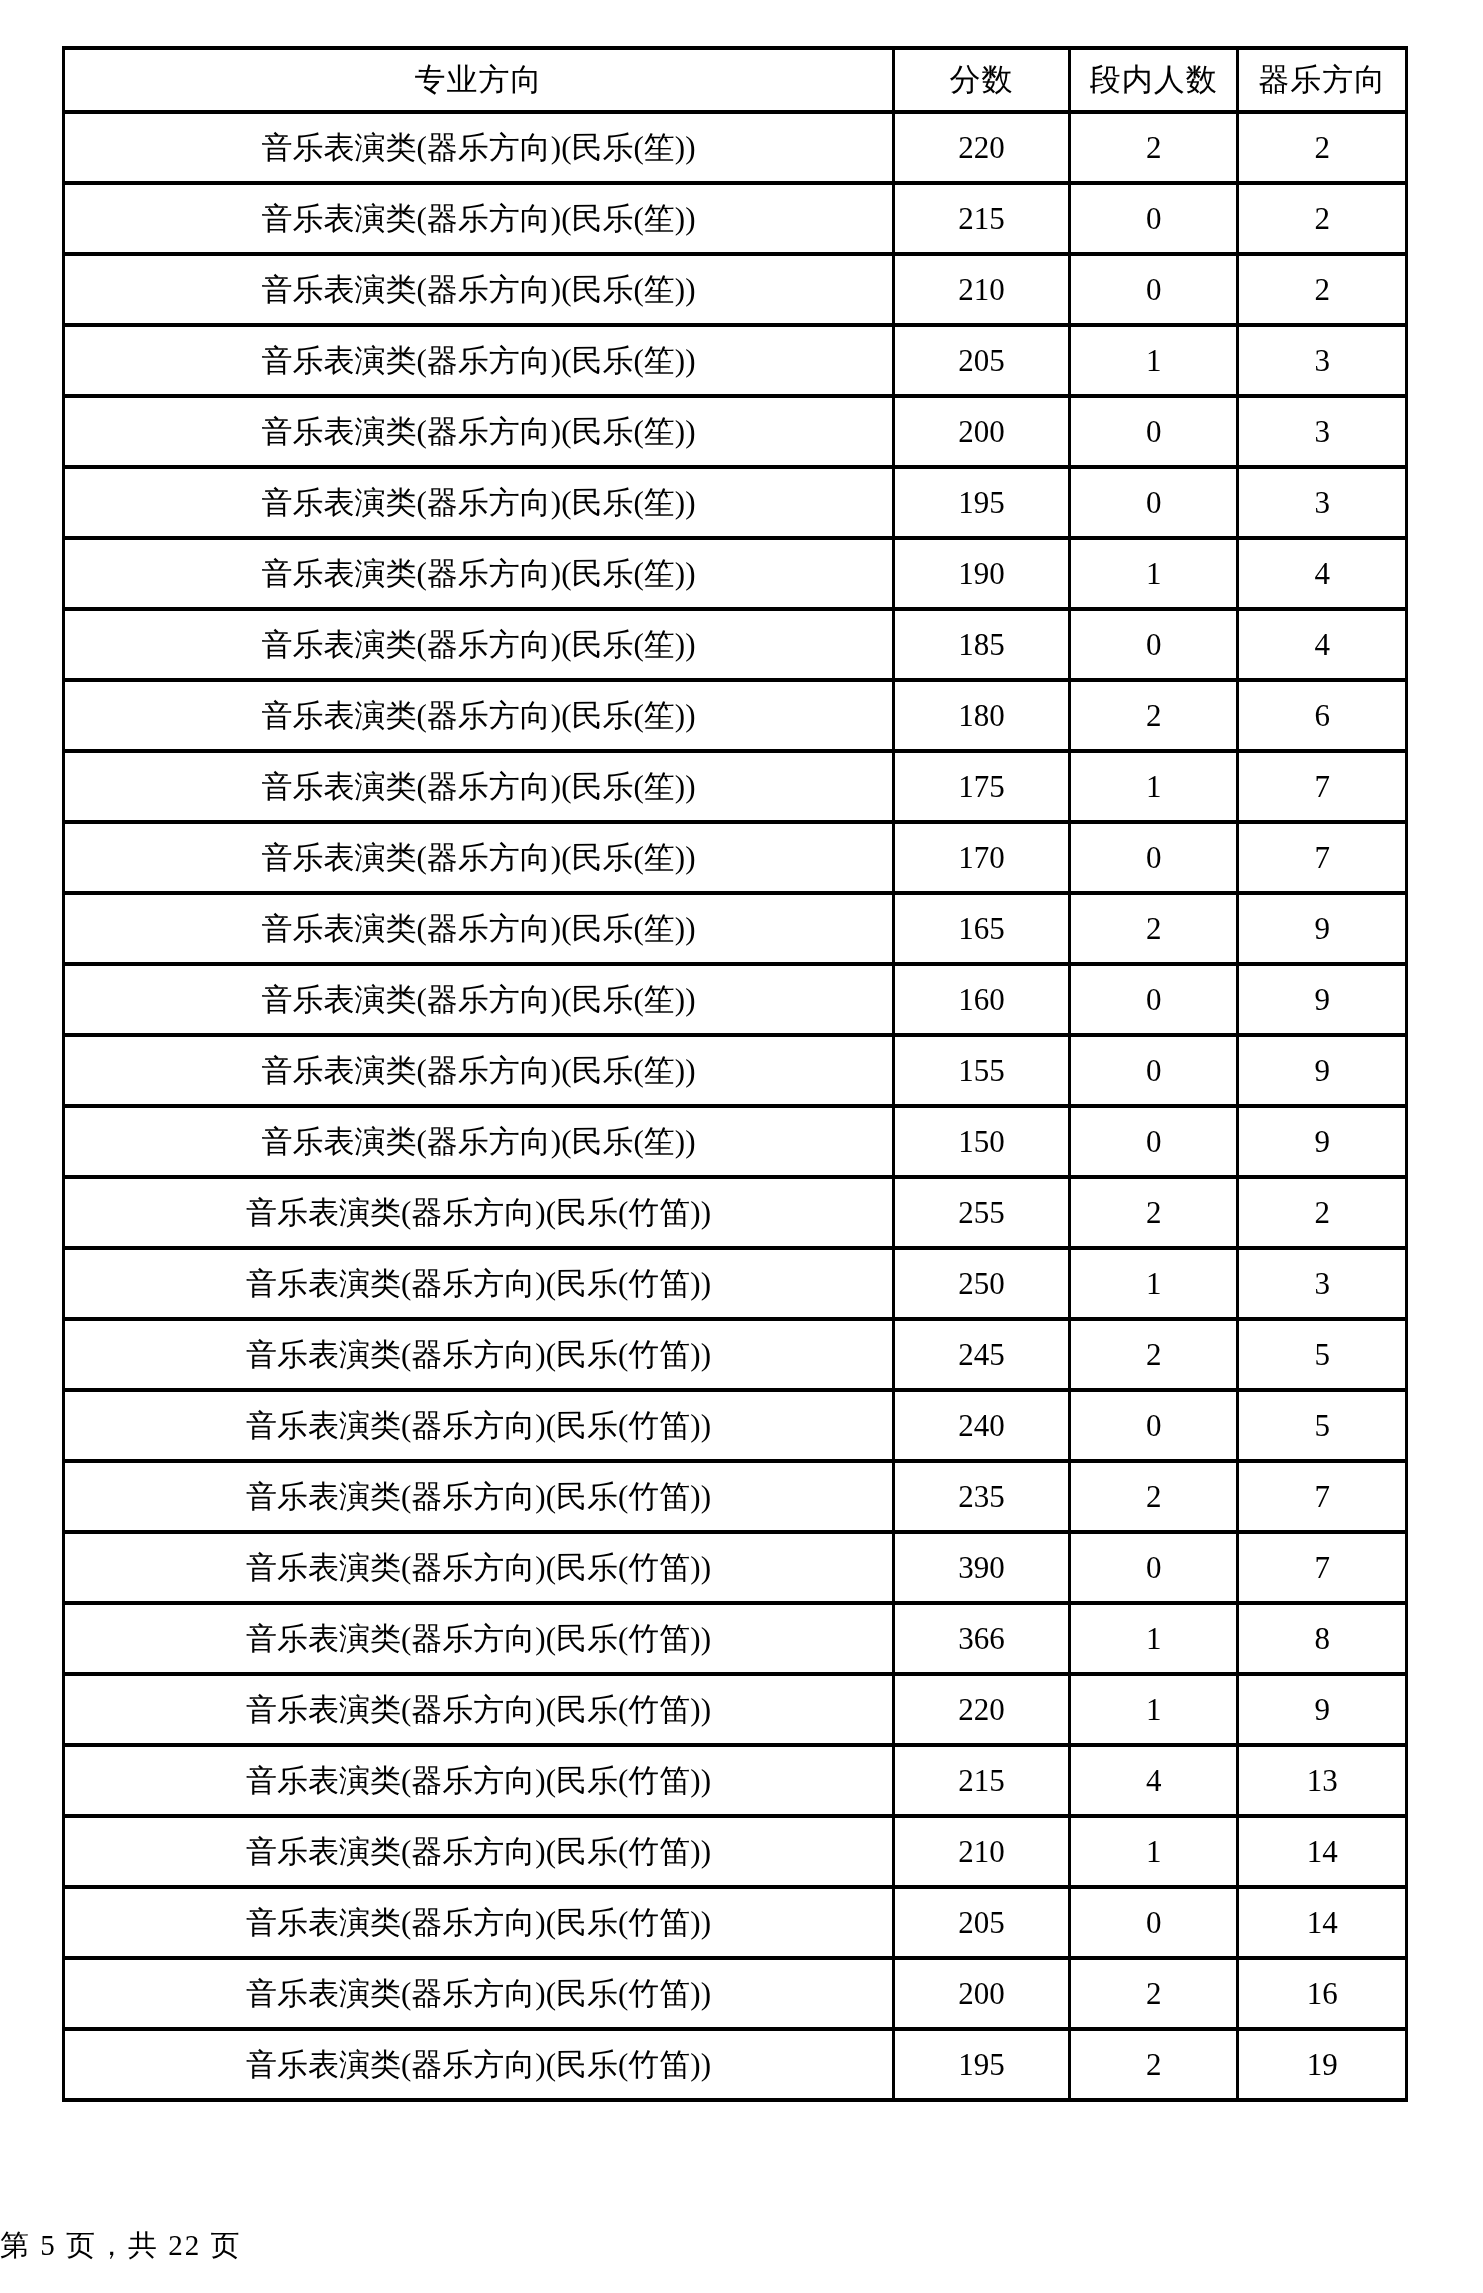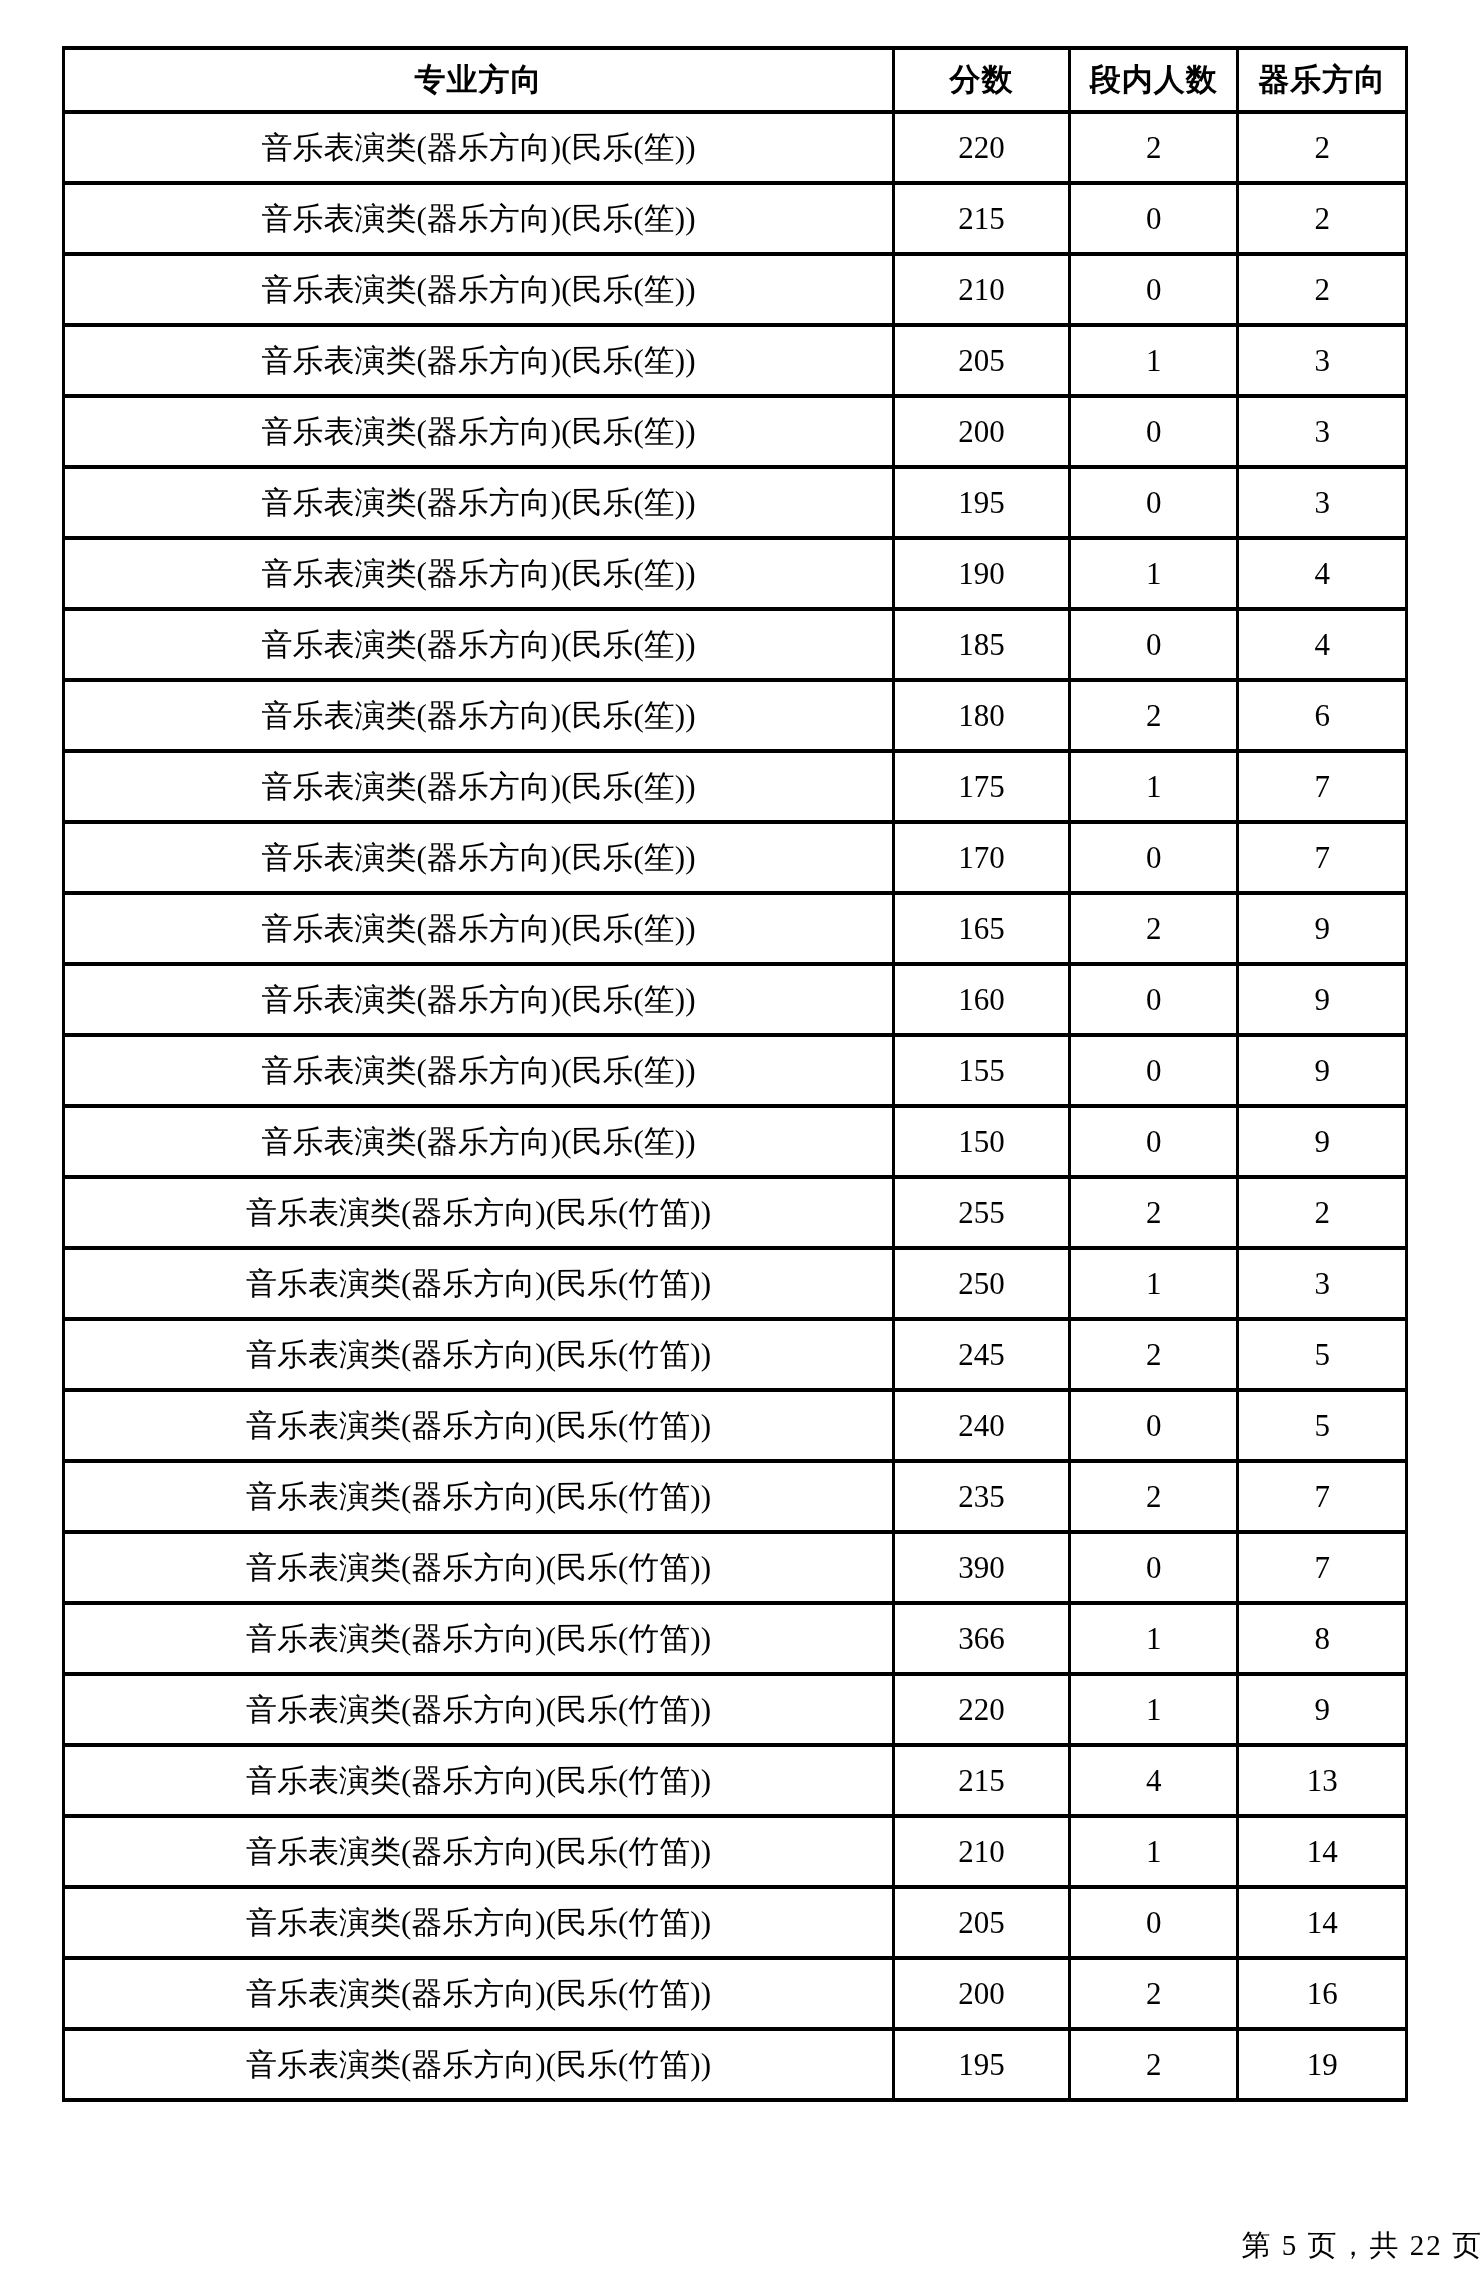--- a/index.html
+++ b/index.html
@@ -33,33 +33,33 @@
     text-align: center;
     vertical-align: middle;
     padding: 0;
     font-size: 31px;
     line-height: 1.2;
     overflow: hidden;
     white-space: nowrap;
   }
   .score-table thead th {
     height: 60px;
-    font-weight: bold;
+    font-weight: normal;
     letter-spacing: 1px;
   }
   .score-table tbody td {
     height: 67px;
     font-weight: normal;
   }
   .page-footer {
     position: absolute;
     top: 2226px;
     left: 0;
     width: 100%;
-    text-align: right;
+    text-align: left;
     font-size: 29px;
     letter-spacing: 2px;
   }
 </style>
 </head>
 <body>
 
 <div class="page">
 
   <table class="score-table">

